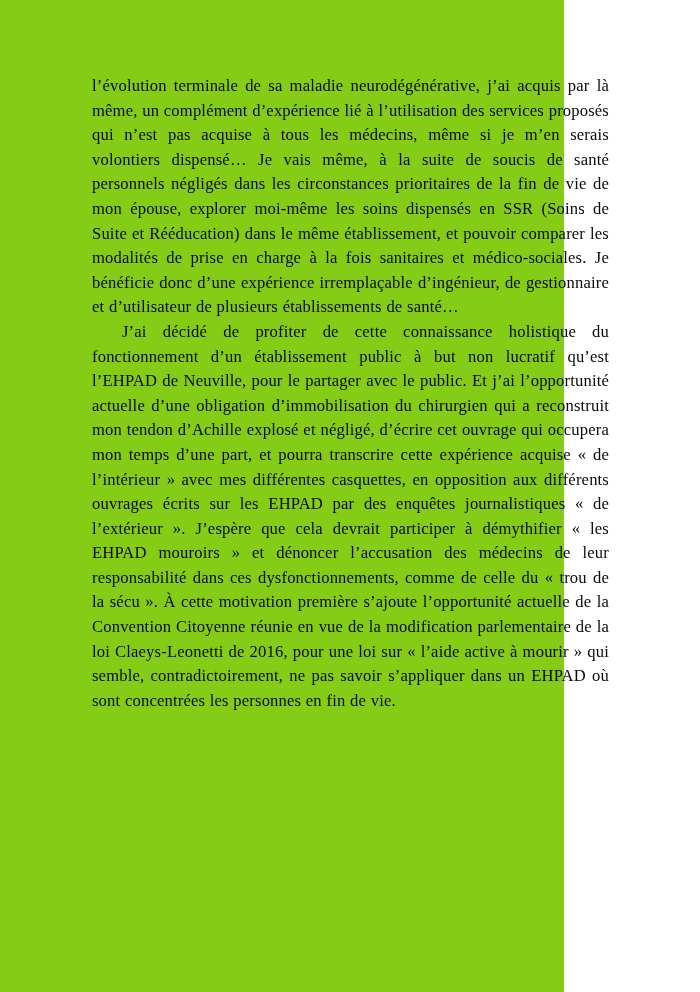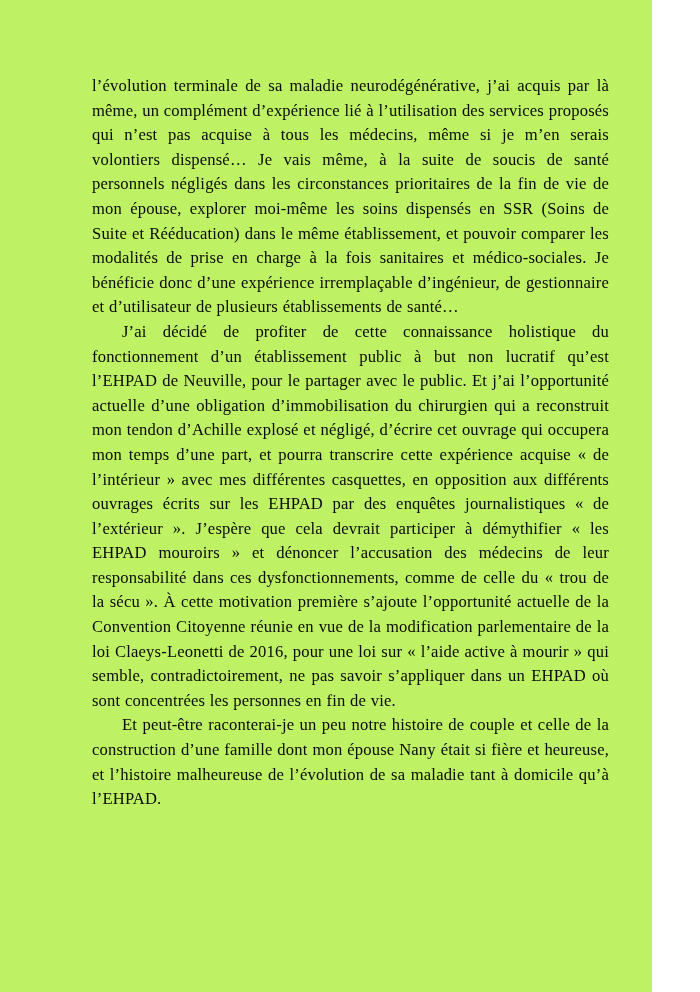--- a/index.html
+++ b/index.html
@@ -9,23 +9,23 @@
   }
   body {
     width: 700px;
     height: 992px;
     overflow: hidden;
     font-family: "Liberation Serif", "DejaVu Serif", serif;
     color: #000000;
   }
   .page {
     position: relative;
-    width: 652px;
+    width: 564px;
     height: 992px;
-    background: #bef264;
+    background: #84cc16;
   }
   .text-column {
     position: absolute;
     left: 92px;
     top: 74px;
     width: 517px;
   }
   .para {
     margin: 0;
     padding: 0;
@@ -49,15 +49,14 @@
   }
   
 </style>
 </head>
 <body>
 
 <div class="page">
   <div class="text-column">
     <p class="para continued">l’évolution terminale de sa maladie neurodégénérative, j’ai acquis par là même, un complément d’expérience lié à l’utilisation des services proposés qui n’est pas acquise à tous les médecins, même si je m’en serais volontiers dispensé… Je vais même, à la suite de soucis de santé personnels négligés dans les circonstances prioritaires de la fin de vie de mon épouse, explorer moi-même les soins dispensés en SSR (Soins de Suite et Rééducation) dans le même établissement, et pouvoir comparer les modalités de prise en charge à la fois sanitaires et médico-sociales. Je bénéficie donc d’une expérience irremplaçable d’ingénieur, de gestionnaire et d’utilisateur de plusieurs établissements de santé…</p>
     <p class="para indented">J’ai décidé de profiter de cette connaissance holistique du fonctionnement d’un établissement public à but non lucratif qu’est l’EHPAD de Neuville, pour le partager avec le public. Et j’ai l’opportunité actuelle d’une obligation d’immobilisation du chirurgien qui a reconstruit mon tendon d’Achille explosé et négligé, d’écrire cet ouvrage qui occupera mon temps d’une part, et pourra transcrire cette expérience acquise «&nbsp;de l’intérieur&nbsp;» avec mes différentes casquettes, en opposition aux différents ouvrages écrits sur les EHPAD par des enquêtes journalistiques «&nbsp;de l’extérieur&nbsp;». J’espère que cela devrait participer à démythifier «&nbsp;les EHPAD mouroirs&nbsp;» et dénoncer l’accusation des médecins de leur responsabilité dans ces dysfonctionnements, comme de celle du «&nbsp;trou de la sécu&nbsp;». À cette motivation première s’ajoute l’opportunité actuelle de la Convention Citoyenne réunie en vue de la modification parlementaire de la loi Claeys-Leonetti de 2016, pour une loi sur «&nbsp;l’aide active à mourir&nbsp;» qui semble, contradictoirement, ne pas savoir s’appliquer dans un EHPAD où sont concentrées les personnes en fin de vie.</p>
-    <p class="para indented">Et peut-être raconterai-je un peu notre histoire de couple et celle de la construction d’une famille dont mon épouse Nany était si fière et heureuse, et l’histoire malheureuse de l’évolution de sa maladie tant à domicile qu’à l’EHPAD.</p>
   </div>
 </div>
 
 </body></html>

